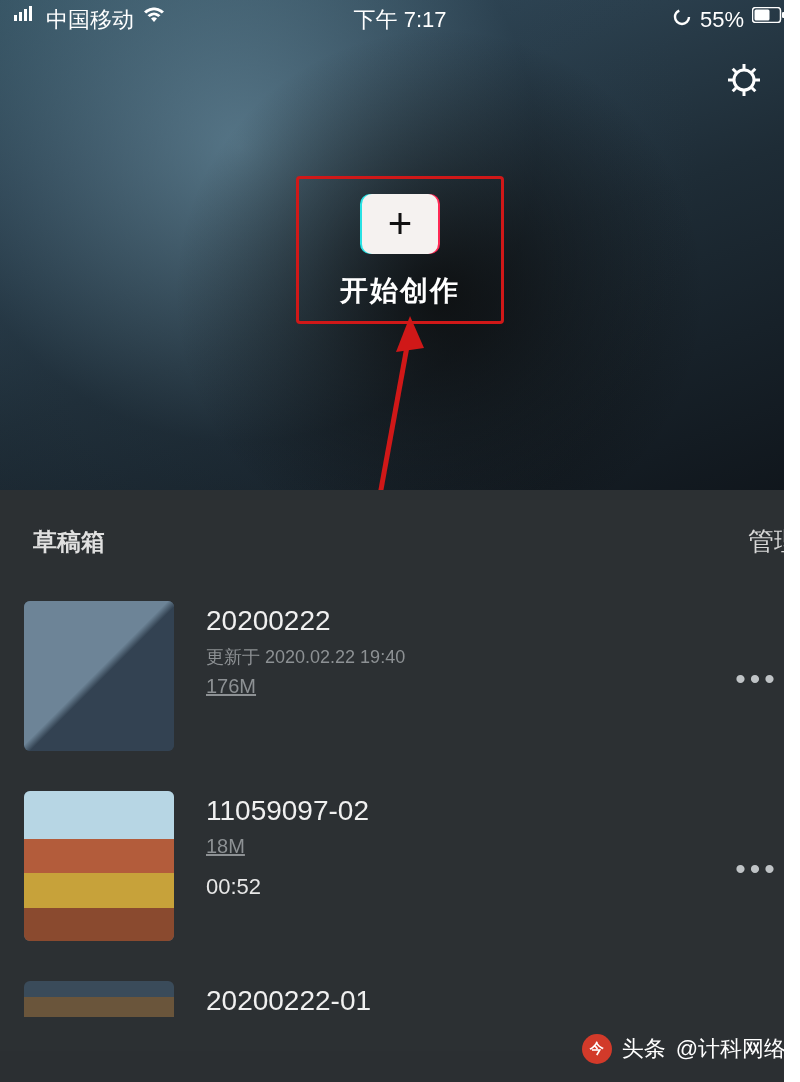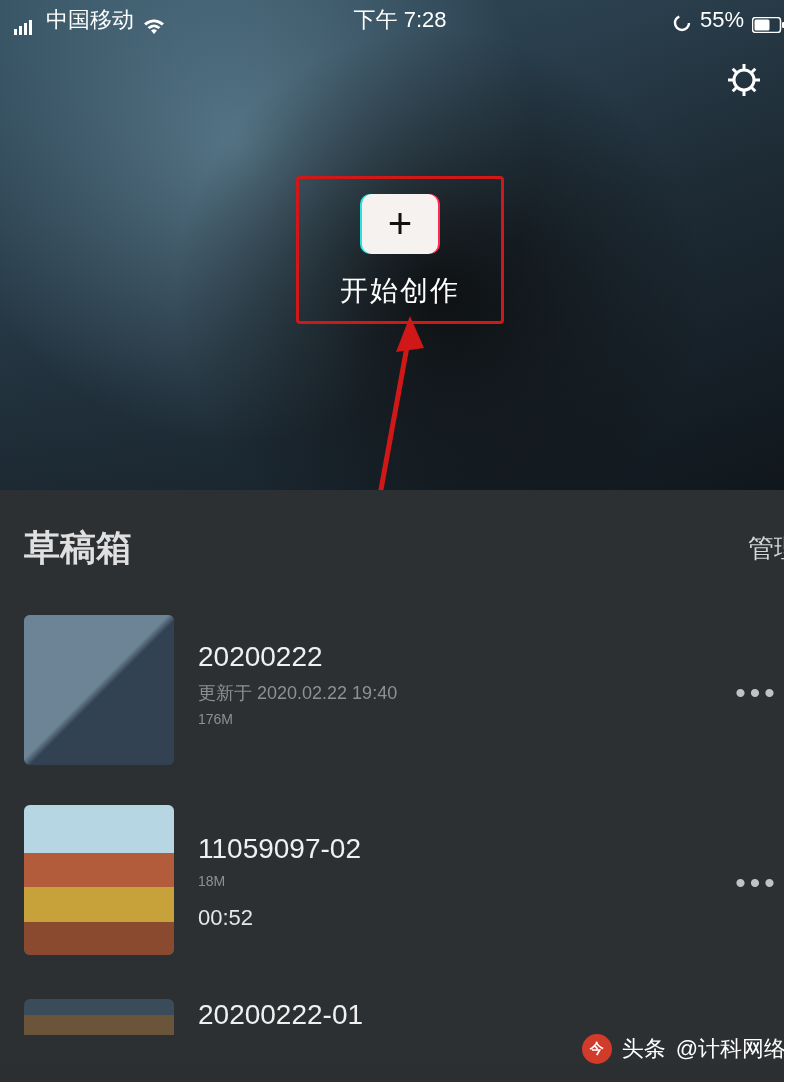--- a/index.html
+++ b/index.html
@@ -24,21 +24,21 @@
     position: absolute;
     top: 0; left: 0; right: 0;
     height: 36px;
     display: flex;
     align-items: center;
     justify-content: space-between;
     color: #fff;
     font-size: 22px;
     padding: 4px 14px 0 14px;
   }
-  .status-left, .status-right { display: flex; align-items: flex-end; gap: 8px; }
+  .status-left, .status-right { display: flex; align-items: flex-start; gap: 8px; }
   .status-center {
     position: absolute;
     left: 50%;
     transform: translateX(-50%);
     font-size: 22px;
   }
   .signal-icon, .wifi-icon, .loading-icon, .battery-icon { display: inline-flex; align-items: center; }
   .settings-btn {
     position: absolute;
     top: 60px;
@@ -73,48 +73,48 @@
     display: flex; align-items: center; justify-content: center;
     color: #111;
     font-size: 42px;
     font-weight: 300;
     box-shadow: -2px 0 0 #28e2e4, 2px 0 0 #ff2a55;
   }
   .create-label {
     margin-top: 18px;
     color: #fff;
     font-size: 28px;
-    font-weight: 400;
+    font-weight: 700;
     letter-spacing: 2px;
   }
   .arrow-svg {
     position: absolute;
     left: 350px;
     top: 310px;
     pointer-events: none;
   }
   .drafts-section {
     position: relative;
     width: 100%;
     background: #2c3033;
   }
   .drafts-header {
     display: flex;
     align-items: center;
     justify-content: space-between;
     padding: 34px 0 28px 24px;
     color: #e0e0e0;
   }
-  .drafts-title { font-size: 36px; font-weight: 600; }
+  .drafts-title { font-size: 24px; font-weight: 600; margin-left: 9px; }
   .drafts-manage { font-size: 26px; color: #d7d7d7; padding-right: 0; }
   .draft-list { padding: 0 0 0 24px; }
   .draft-item {
     display: flex;
-    align-items: center;
-    gap: 24px;
+    align-items: flex-start;
+    gap: 32px;
     padding: 14px 0 26px 0;
     position: relative;
   }
   .thumb {
     width: 150px;
     height: 150px;
     border-radius: 6px;
     background: #556877;
     flex-shrink: 0;
     overflow: hidden;
@@ -133,21 +133,21 @@
     position: relative;
   }
   .thumb-inner3 {
     width: 100%; height: 100%;
     background:
       linear-gradient(180deg, #3a4b5a 0%, #3a4b5a 45%, #6a553b 45%, #6a553b 100%);
   }
   .draft-meta { flex: 1; color: #e7e7e7; padding-top: 4px; }
   .draft-title { font-size: 28px; font-weight: 500; color: #f0f0f0; margin-bottom: 8px; }
   .draft-sub { font-size: 18px; color: #8d9194; margin-bottom: 6px; }
-  .draft-size { font-size: 14px; color: #8d9194; margin-bottom: 16px; }
+  .draft-size { font-size: 20px; color: #8d9194; margin-bottom: 16px; text-decoration: underline; }
   .draft-dur { font-size: 22px; color: #e7e7e7; }
   .more-btn {
     position: absolute;
     right: 18px;
     top: 72px;
     width: 50px; height: 40px;
     display: flex; align-items: center; justify-content: center;
     color: #bfc3c6;
     font-size: 30px;
     letter-spacing: 4px;
@@ -198,21 +198,21 @@
         </span>
         <span>中国移动</span>
         <span class="wifi-icon">
           <svg width="24" height="18" viewBox="0 0 24 18">
             <path d="M12 17 L9 13.5 C10 12.7 11 12.3 12 12.3 C13 12.3 14 12.7 15 13.5 Z" fill="#fff"></path>
             <path d="M5.5 10.2 C8 8 11 7.4 12 7.4 C13 7.4 16 8 18.5 10.2 L16.3 12.1 C14.5 10.6 13 10.2 12 10.2 C11 10.2 9.5 10.6 7.7 12.1 Z" fill="#fff"></path>
             <path d="M2 6.6 C5.5 3.2 9.5 2.4 12 2.4 C14.5 2.4 18.5 3.2 22 6.6 L19.8 8.5 C17 6 14 5.3 12 5.3 C10 5.3 7 6 4.2 8.5 Z" fill="#fff"></path>
           </svg>
         </span>
       </div>
-      <div class="status-center">下午 7:28</div>
+      <div class="status-center">下午 7:17</div>
       <div class="status-right">
         <span class="loading-icon">
           <svg width="20" height="20" viewBox="0 0 20 20">
             <circle cx="10" cy="10" r="7" stroke="#fff" stroke-width="2.4" fill="none" stroke-dasharray="30 14"></circle>
           </svg>
         </span>
         <span>55%</span>
         <span class="battery-icon">
           <svg width="34" height="16" viewBox="0 0 34 16">
             <rect x="0.5" y="0.5" width="28" height="15" rx="3" stroke="#fff" stroke-width="1.5" fill="none"></rect>

